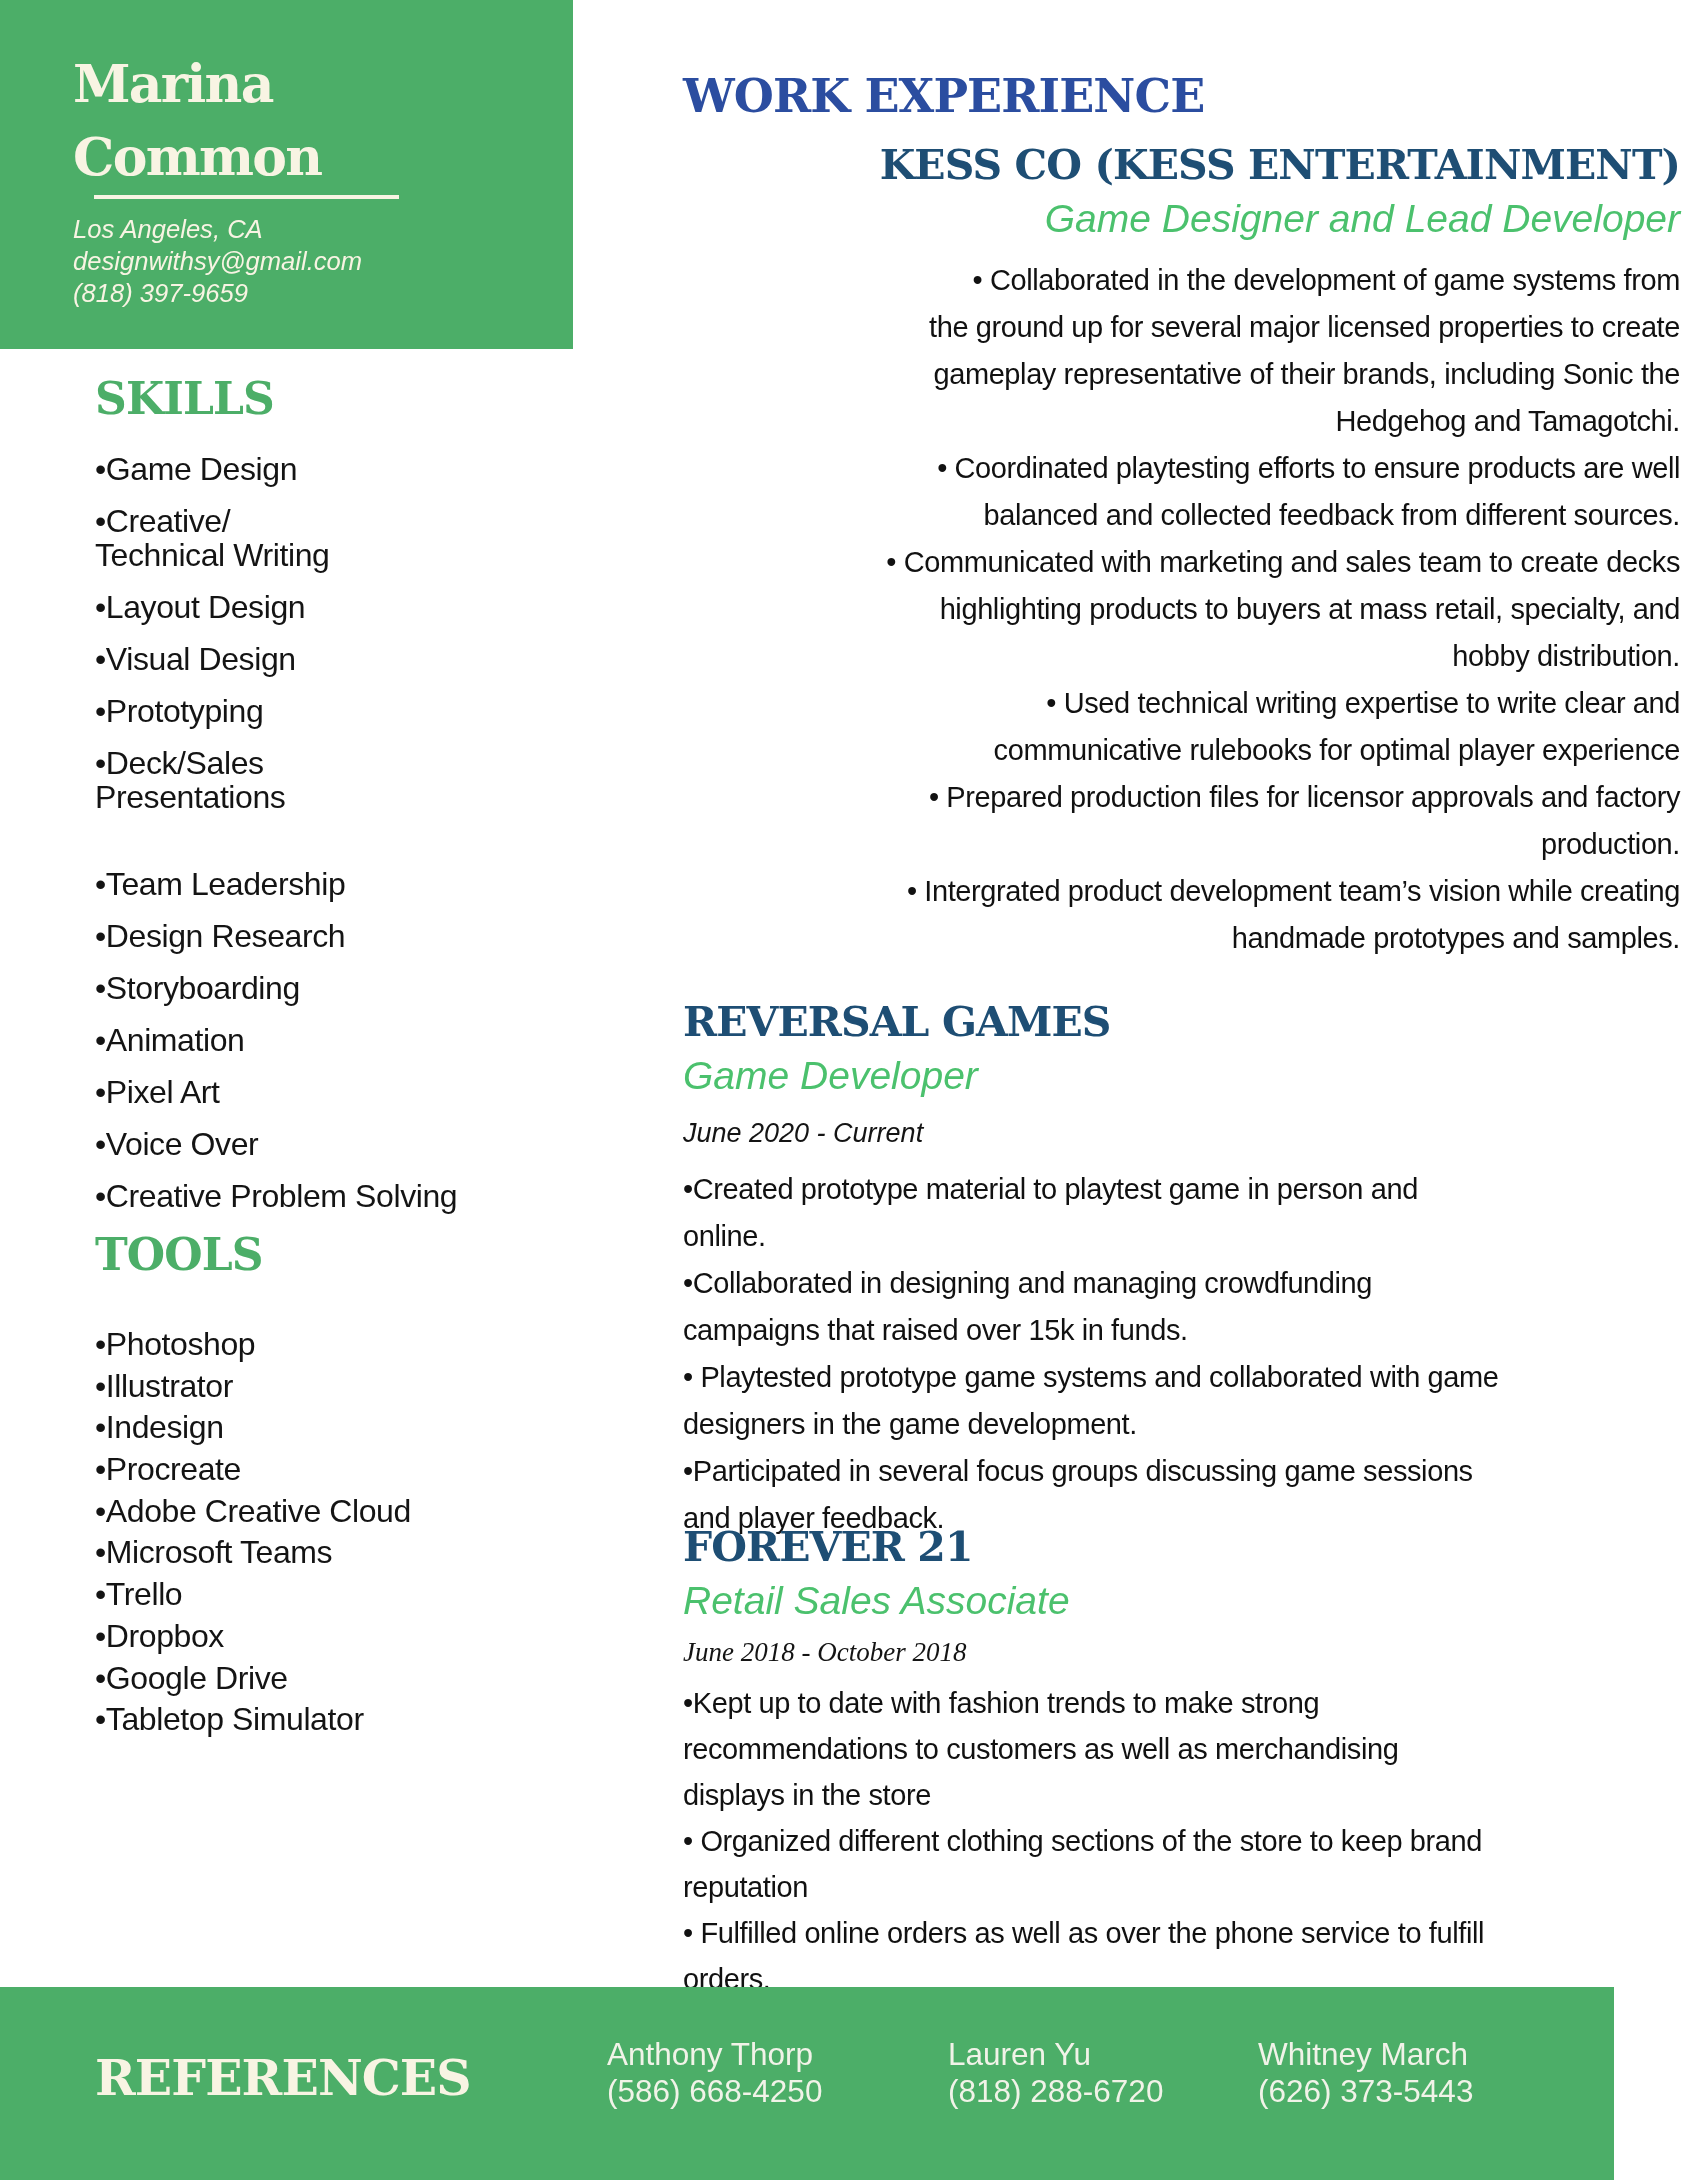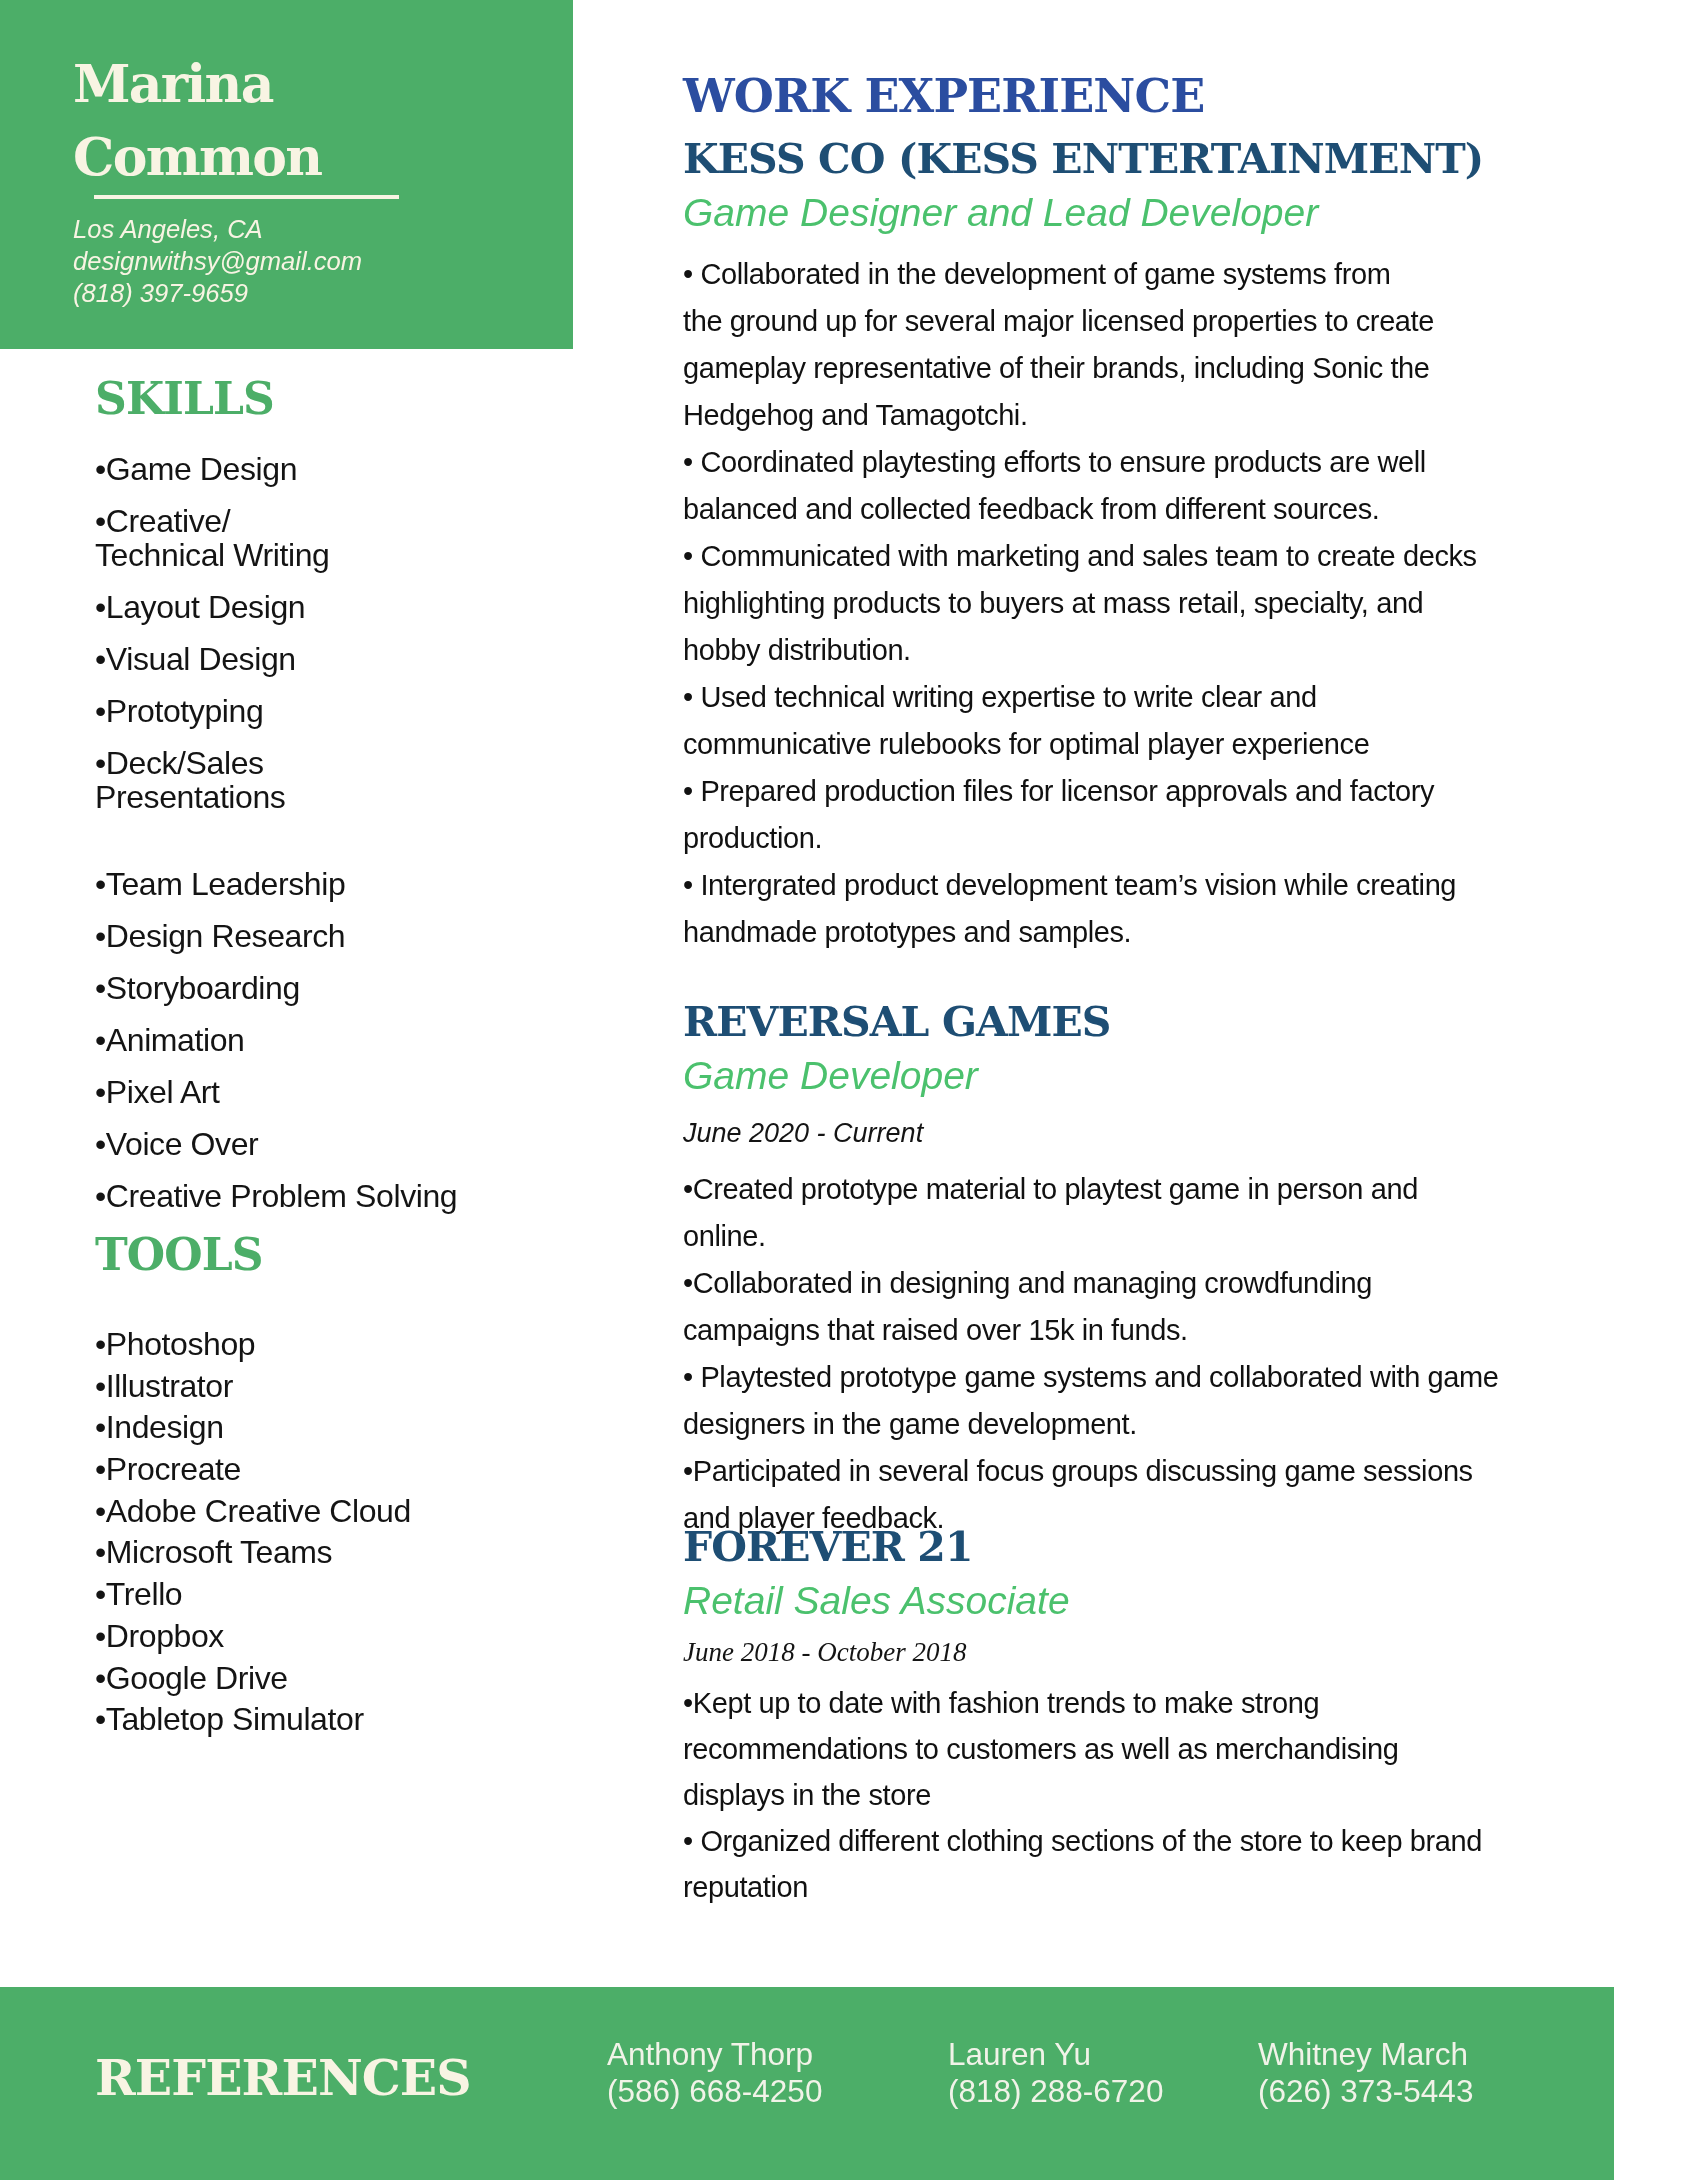--- a/index.html
+++ b/index.html
@@ -57,21 +57,21 @@
   .main{
     position:absolute;left:683px;top:0;width:997px;
   }
   .main-title{
     margin:72px 0 0 0;
     font-family:"DejaVu Serif",serif;font-weight:700;
     font-size:46px;line-height:49px;letter-spacing:-0.9px;
     color:var(--royal_blue,#2B4DA0);
   }
   .job{position:absolute;left:0;width:997px;}
-  .job-kess{top:137px;}
+  .job-kess{top:143px;text-align:right;}
   .job-reversal{top:1000px;}
   .job-forever{top:1525px;}
   .job-company{
     margin:0;
     font-family:"DejaVu Serif",serif;font-weight:700;
     font-size:41px;line-height:44px;letter-spacing:-0.9px;
     color:var(--navy,#1E4E74);
   }
   .job-title{
     margin:10.2px 0 0 0;
@@ -208,20 +208,22 @@
     <div class="job job-forever">
       <h2 class="job-company">FOREVER 21</h2>
       <div class="job-title">Retail Sales Associate</div>
       <div class="job-dates">June 2018 - October 2018</div>
       <div class="job-bullets">
         <div class="bullet">•Kept up to date with fashion trends to make strong
 recommendations to customers as well as merchandising
 displays in the store</div>
         <div class="bullet">• Organized different clothing sections of the store to keep brand
 reputation</div>
+        <div class="bullet">• Fulfilled online orders as well as over the phone service to fulfill
+orders.</div>
       </div>
     </div>
   </div>
 
   <div class="footer">
     <h2 class="footer-title">REFERENCES</h2>
     <div class="reference ref-0">
       <div>Anthony Thorp</div>
       <div>(586) 668-4250</div>
     </div>

